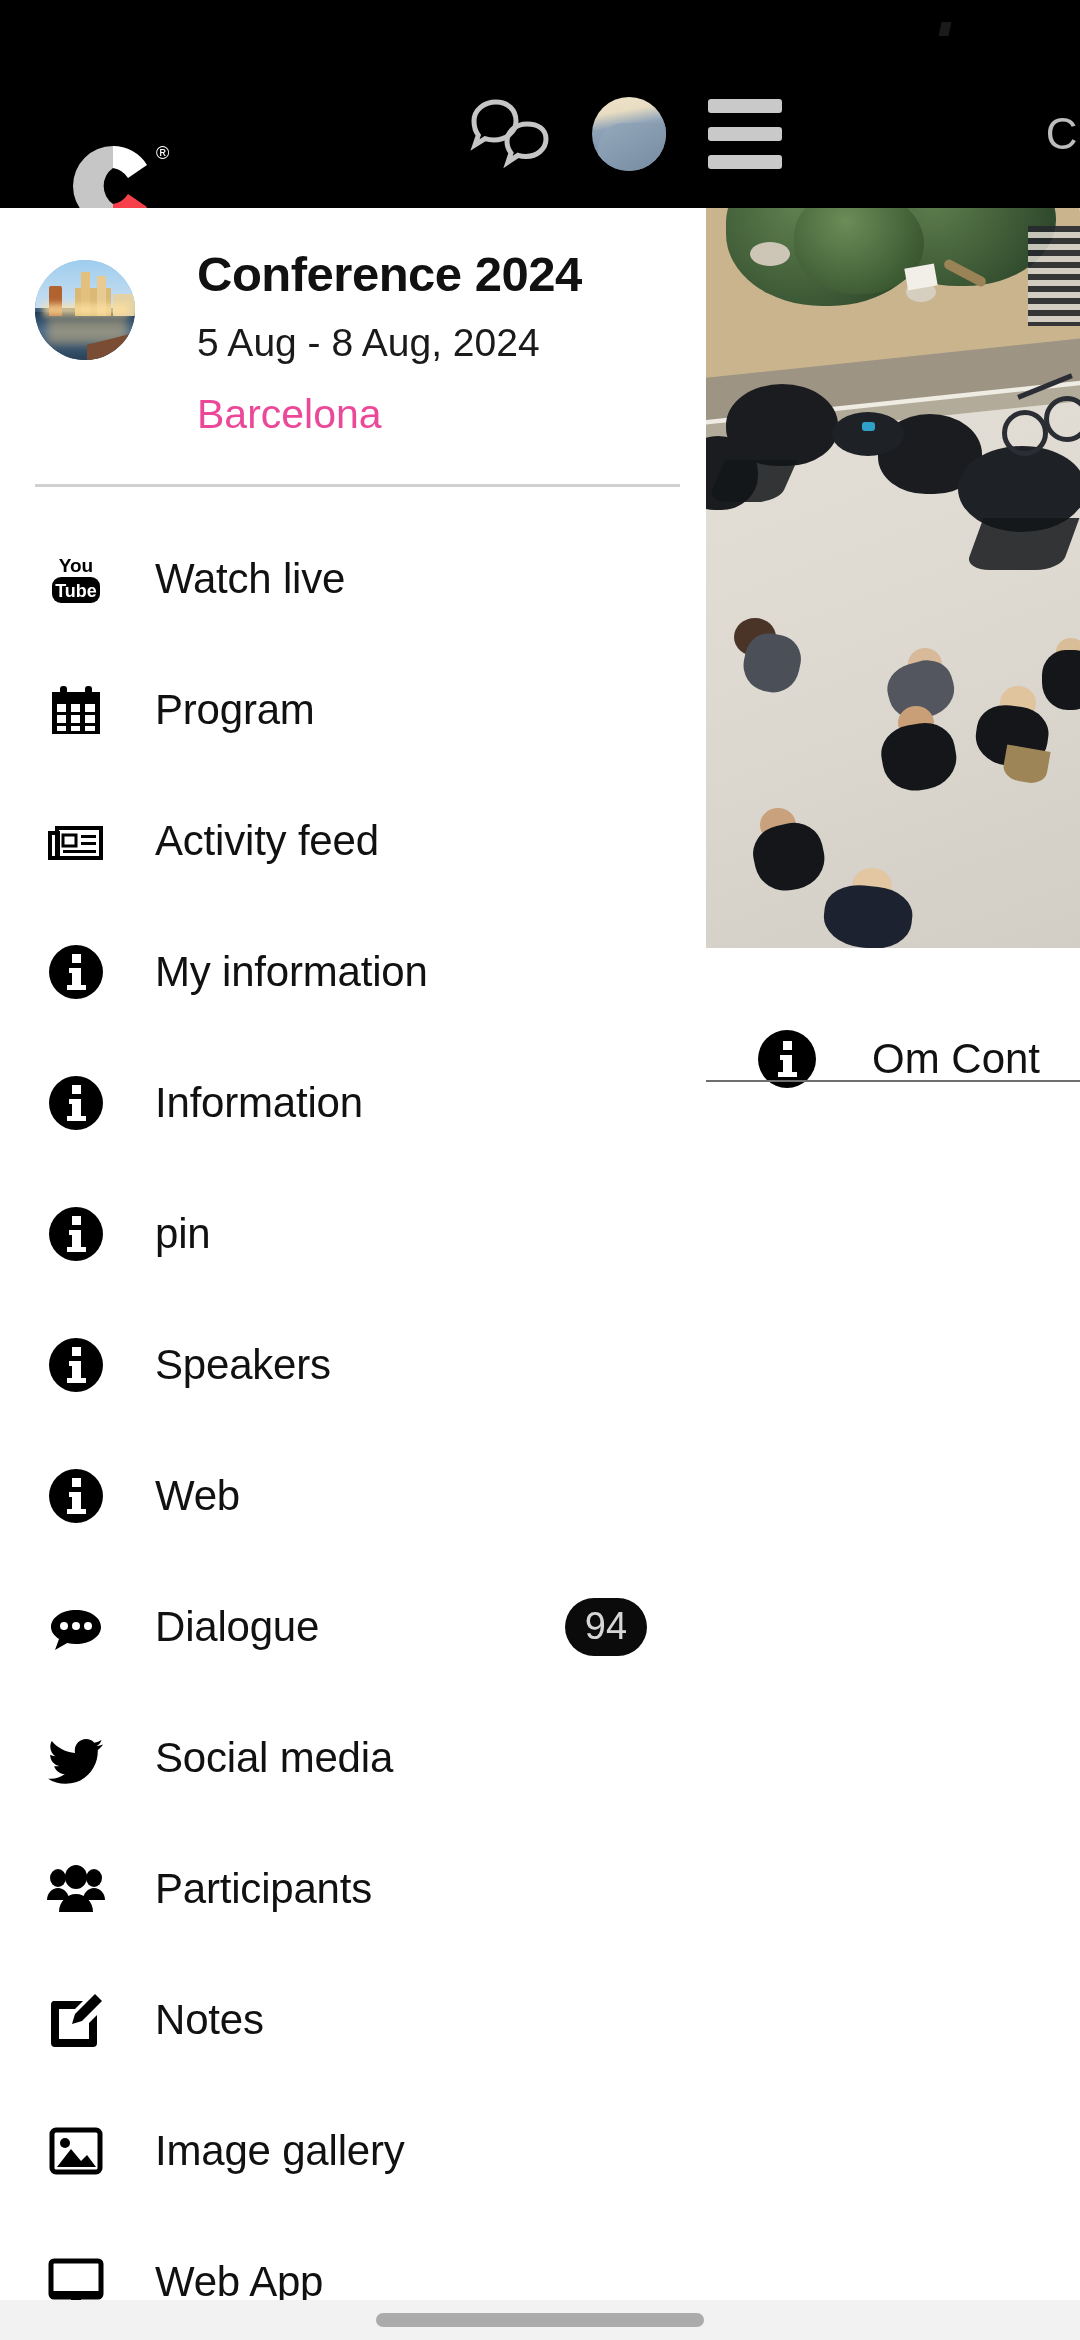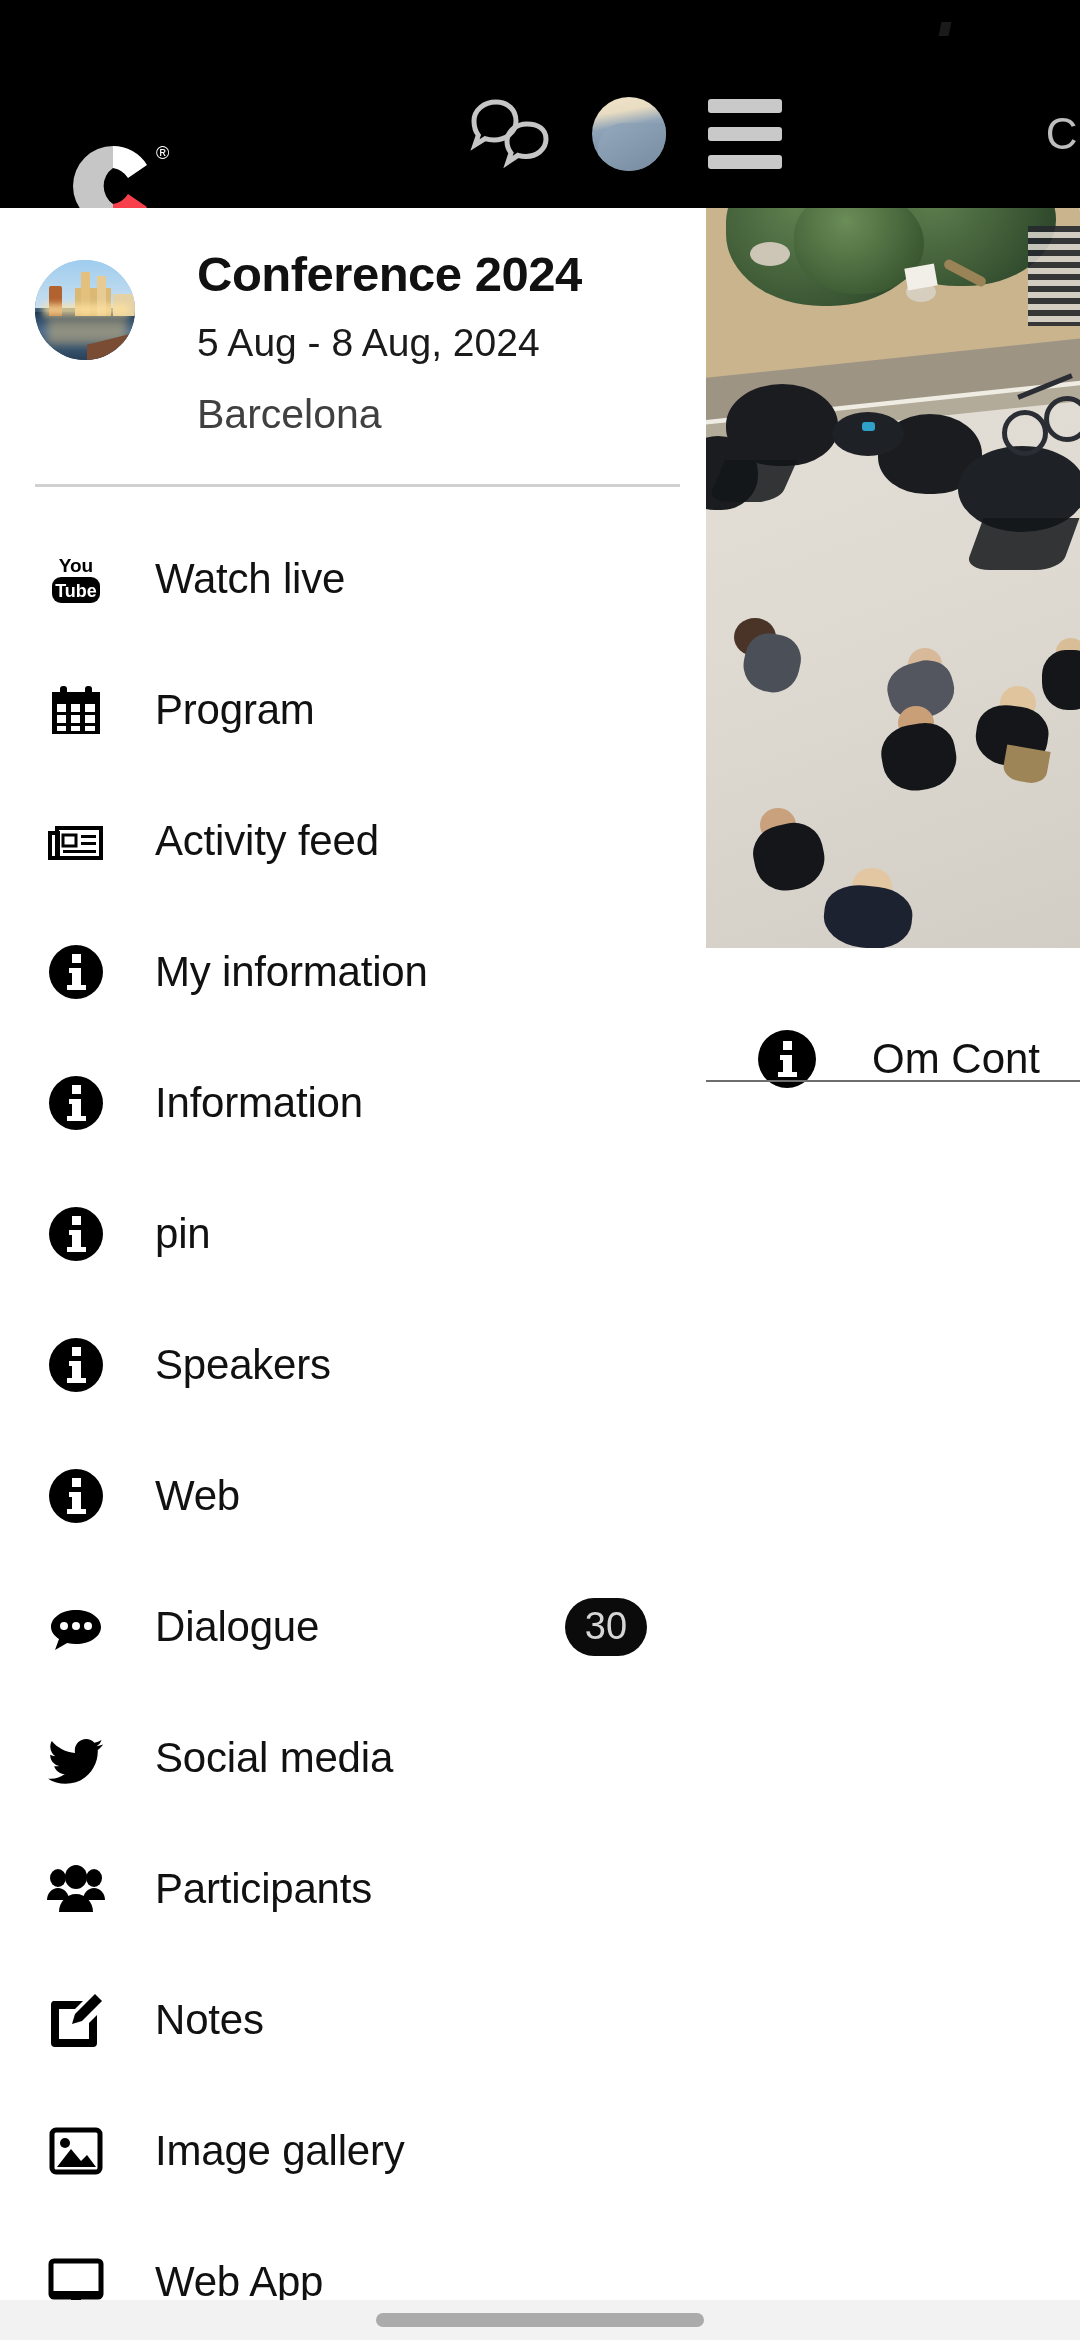--- a/index.html
+++ b/index.html
@@ -91,21 +91,21 @@
     position:absolute; left:197px; top:38px;
     font-size:49px; font-weight:bold; color:#111111;
     letter-spacing:-.5px; white-space:nowrap;
   }
   .conf-dates {
     position:absolute; left:197px; top:113px;
     font-size:39px; color:#1a1a1a; white-space:nowrap;
   }
   .conf-city {
     position:absolute; left:197px; top:183px;
-    font-size:41px; color:#404040; white-space:nowrap;
+    font-size:41px; color:#ec4899; white-space:nowrap;
   }
   .conf-divider {
     position:absolute; left:35px; top:276px; width:645px; height:3px;
     background:#d0d0d0;
   }
 
   
   .menu { position:absolute; left:0; top:305px; width:706px; }
   .menu-item {
     position:relative; height:131px; display:flex; align-items:center;
@@ -479,21 +479,21 @@
           <svg width="58" height="58" viewBox="0 0 58 58">
             <path d="M29 12c14 0 25 7.5 25 17s-11 17-25 17c-3 0-6-.4-8.8-1L8 52l4-11C7 37.6 4 33.6 4 29c0-9.5 11-17 25-17z" fill="#000"></path>
             <g fill="#fff">
                 <circle cx="17" cy="28" r="4"></circle>
                 <circle cx="29" cy="28" r="4"></circle>
                 <circle cx="41" cy="28" r="4"></circle>
               </g>
           </svg>
         </span>
         <span class="menu-label">Dialogue</span>
-        <span class="menu-badge">30</span>
+        <span class="menu-badge">94</span>
       </div>
 
       <div class="menu-item">
         <span class="menu-icon">
           <svg width="58" height="58" viewBox="0 0 58 58">
             <path d="M56 15.5c-2 .9-4.2 1.5-6.5 1.8 2.3-1.4 4.1-3.6 5-6.3-2.2 1.3-4.6 2.2-7.2 2.7-2-2.2-5-3.6-8.2-3.6-6.2 0-11.3 5-11.3 11.3 0 .9.1 1.7.3 2.5-9.4-.5-17.7-5-23.3-11.8-1 1.7-1.5 3.6-1.5 5.7 0 3.9 2 7.4 5 9.4-1.8-.06-3.6-.6-5.1-1.4v.14c0 5.5 3.9 10 9.1 11-1 .3-2 .4-3 .4-.7 0-1.4-.07-2.1-.2 1.4 4.5 5.6 7.8 10.6 7.9-3.9 3-8.7 4.8-14 4.8-.9 0-1.8-.05-2.7-.16 5 3.2 11 5.1 17.4 5.1 20.9 0 32.3-17.3 32.3-32.3l-.04-1.5c2.2-1.6 4.1-3.6 5.6-5.9z" fill="#000"></path>
           </svg>
         </span>
         <span class="menu-label">Social media</span>
       </div>

